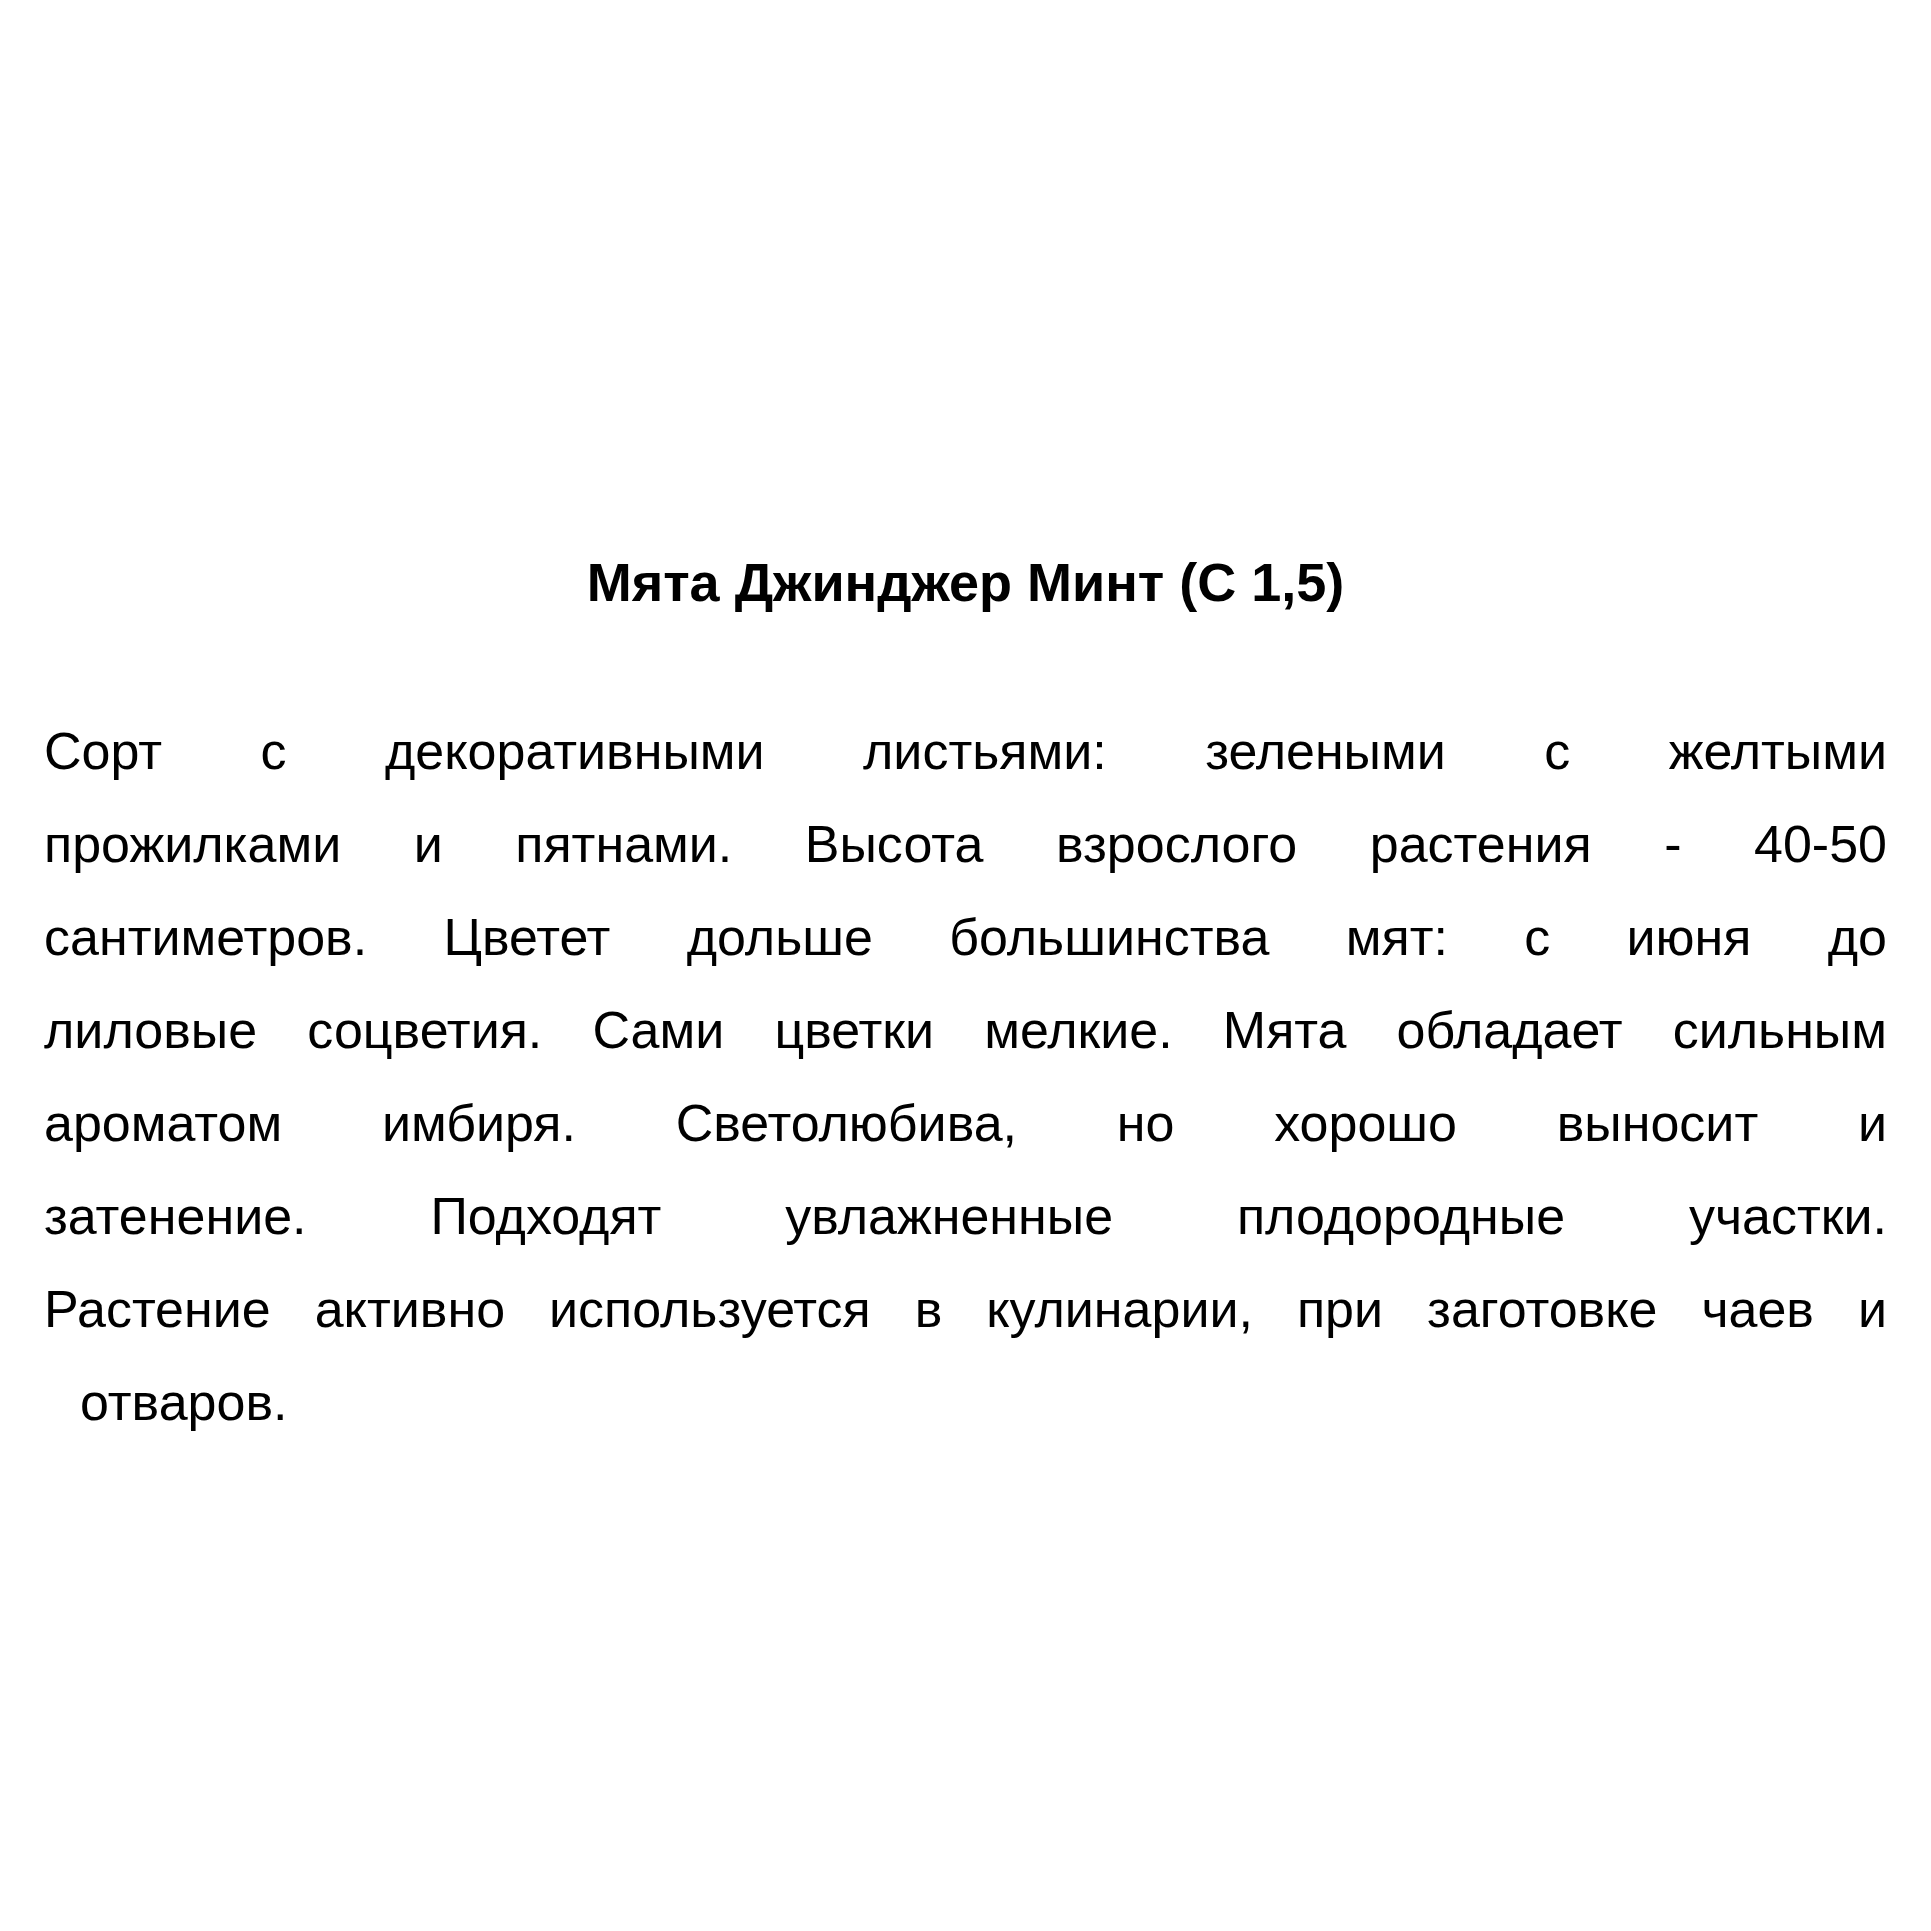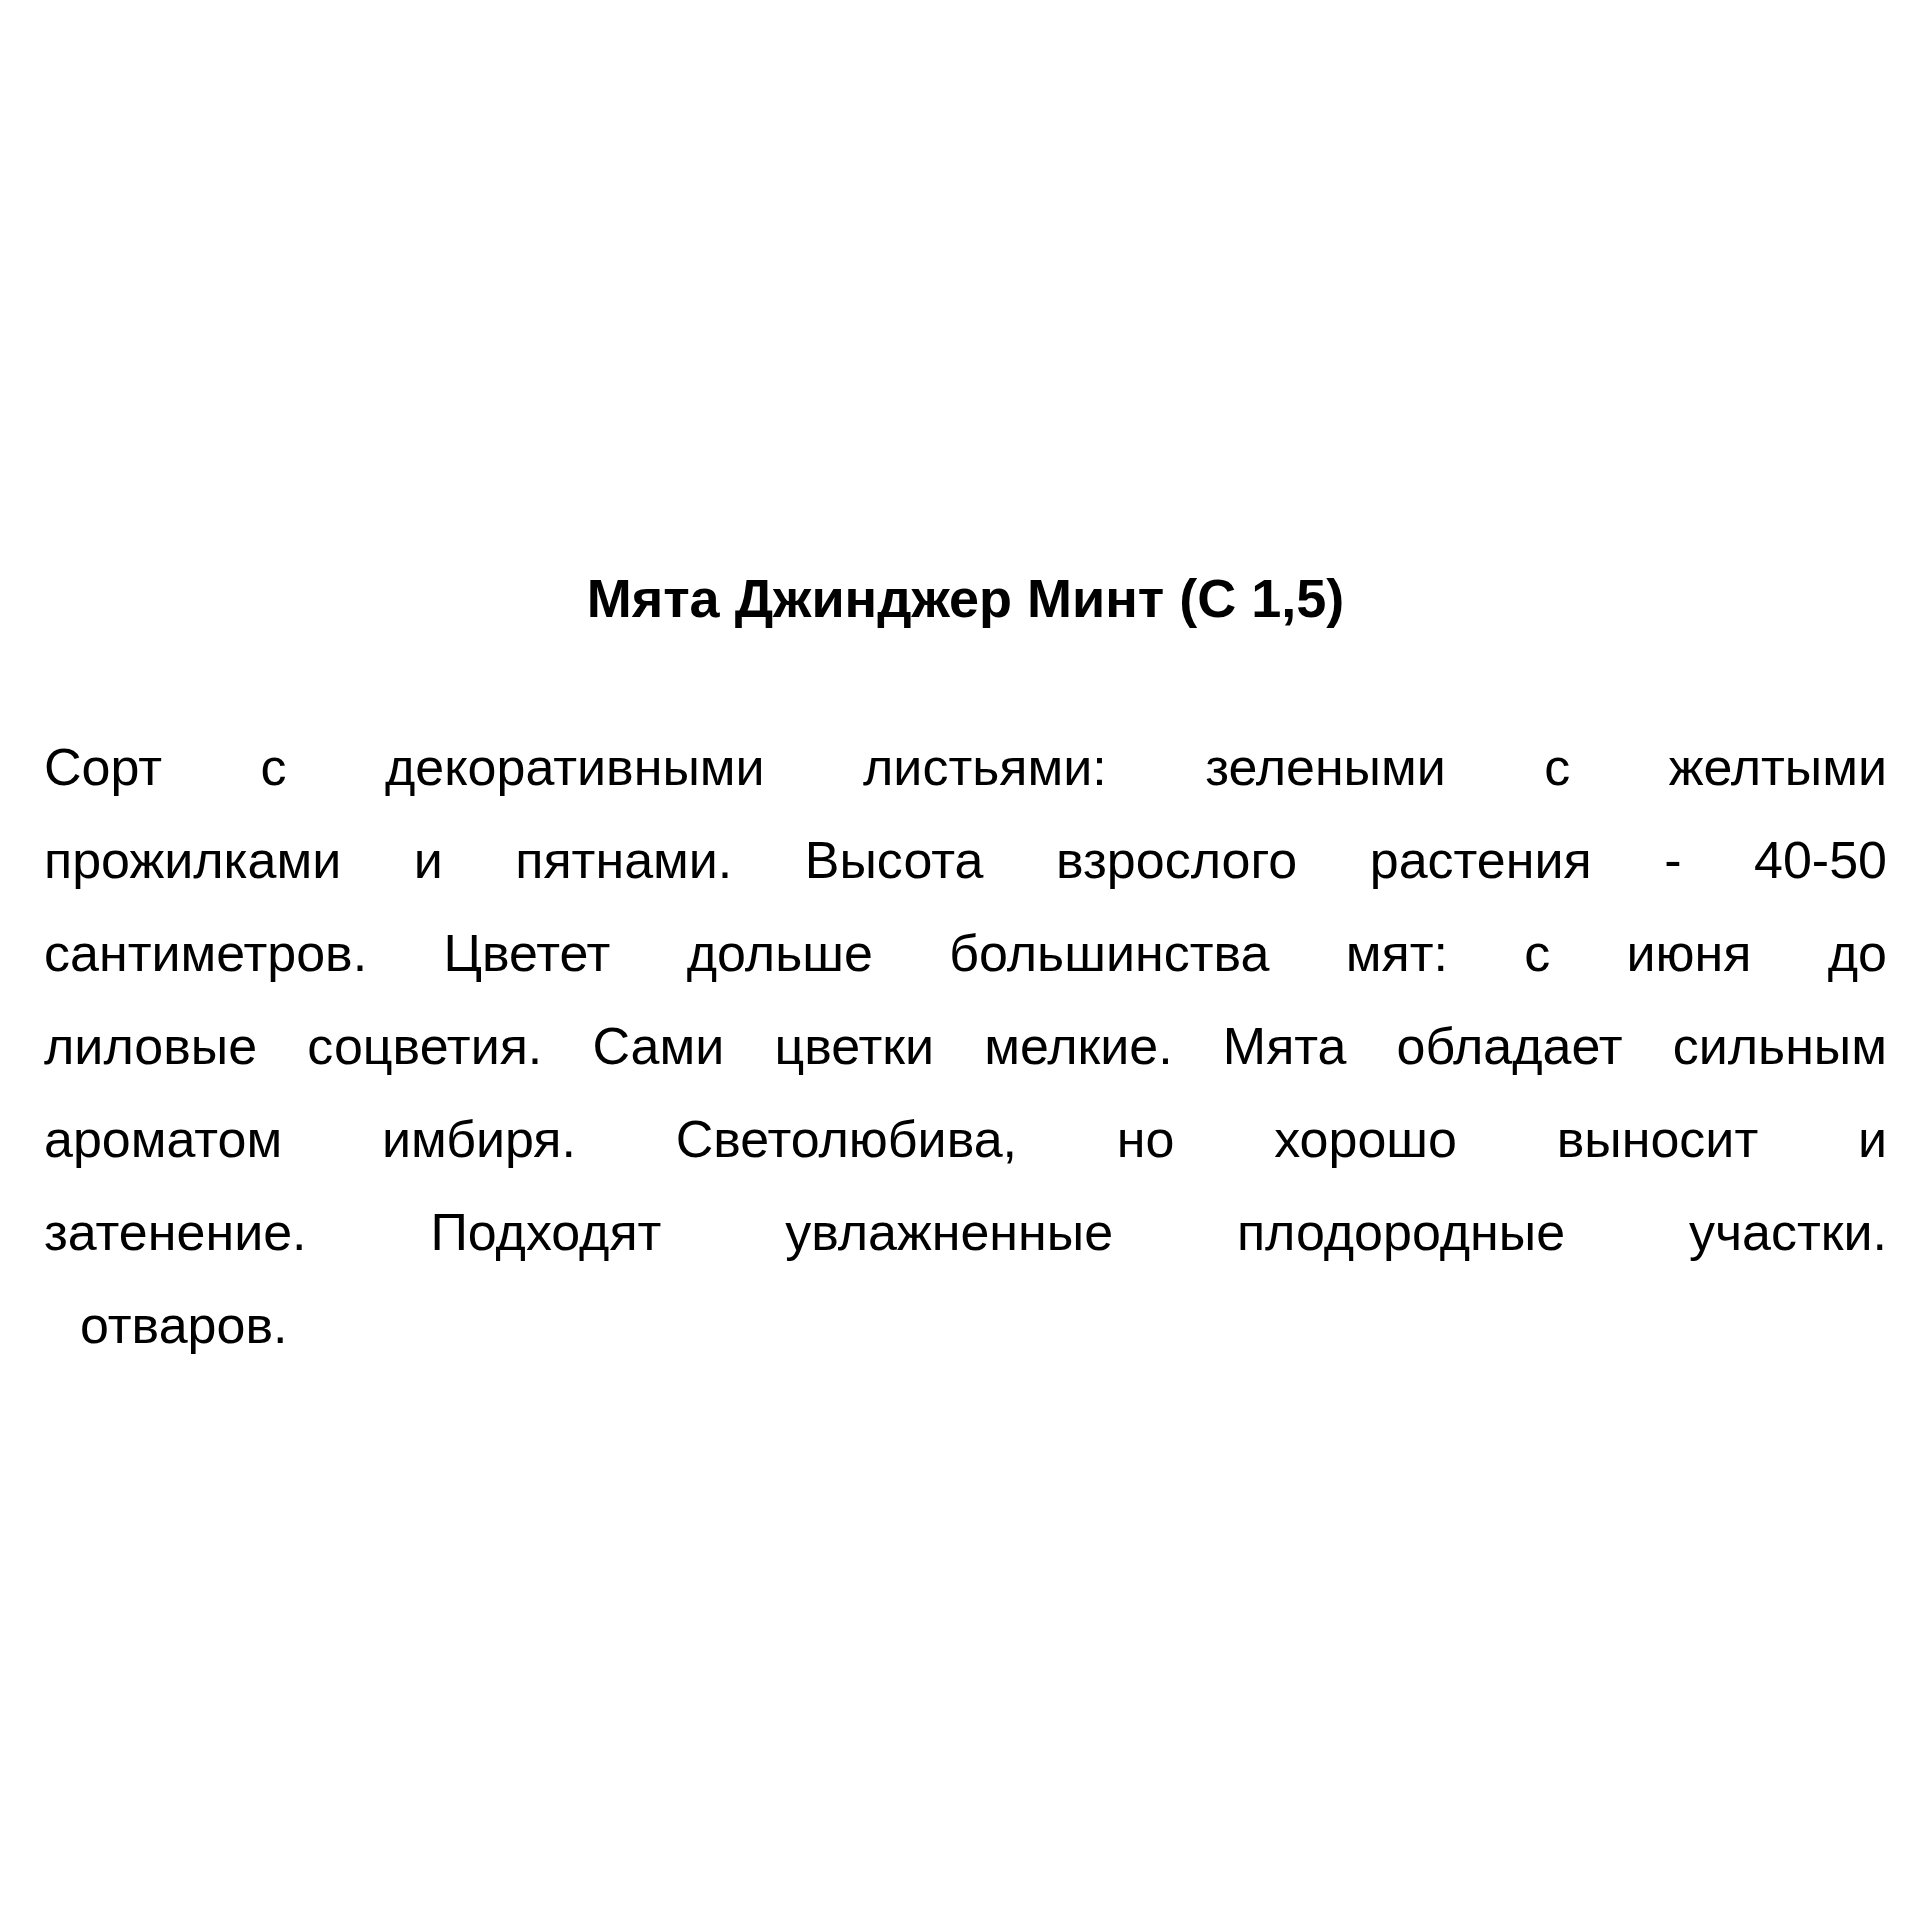--- a/index.html
+++ b/index.html
@@ -11,21 +11,21 @@
     height: 1931px;
     background: #ffffff;
     color: #000000;
     font-family: "Liberation Sans", sans-serif;
     overflow: hidden;
   }
   .doc {
     box-sizing: border-box;
     width: 1931px;
     height: 1931px;
-    padding: 16px 44px;
+    padding: 0 44px;
   }
   .title {
     margin: 0;
     padding-top: 548px;
     font-size: 54px;
     line-height: 68px;
     font-weight: 700;
     text-align: center;
     letter-spacing: 0px;
   }
@@ -52,16 +52,17 @@
 
 <div class="doc">
   <h1 class="title">Мята Джинджер Минт (С 1,5)</h1>
   <div class="body-text" id="body-lines">
       <div class="line">Сорт с декоративными листьями: зелеными с желтыми</div>
       <div class="line">прожилками и пятнами. Высота взрослого растения - 40-50</div>
       <div class="line">сантиметров. Цветет дольше большинства мят: с июня до</div>
       <div class="line">лиловые соцветия. Сами цветки мелкие. Мята обладает сильным</div>
       <div class="line">ароматом имбиря. Светолюбива, но хорошо выносит и</div>
       <div class="line">затенение. Подходят увлажненные плодородные участки.</div>
+      <div class="line">Растение активно используется в кулинарии, при заготовке чаев и</div>
       <div class="line last">отваров.</div>
     </div>
 </div>
 
 
 </body></html>

